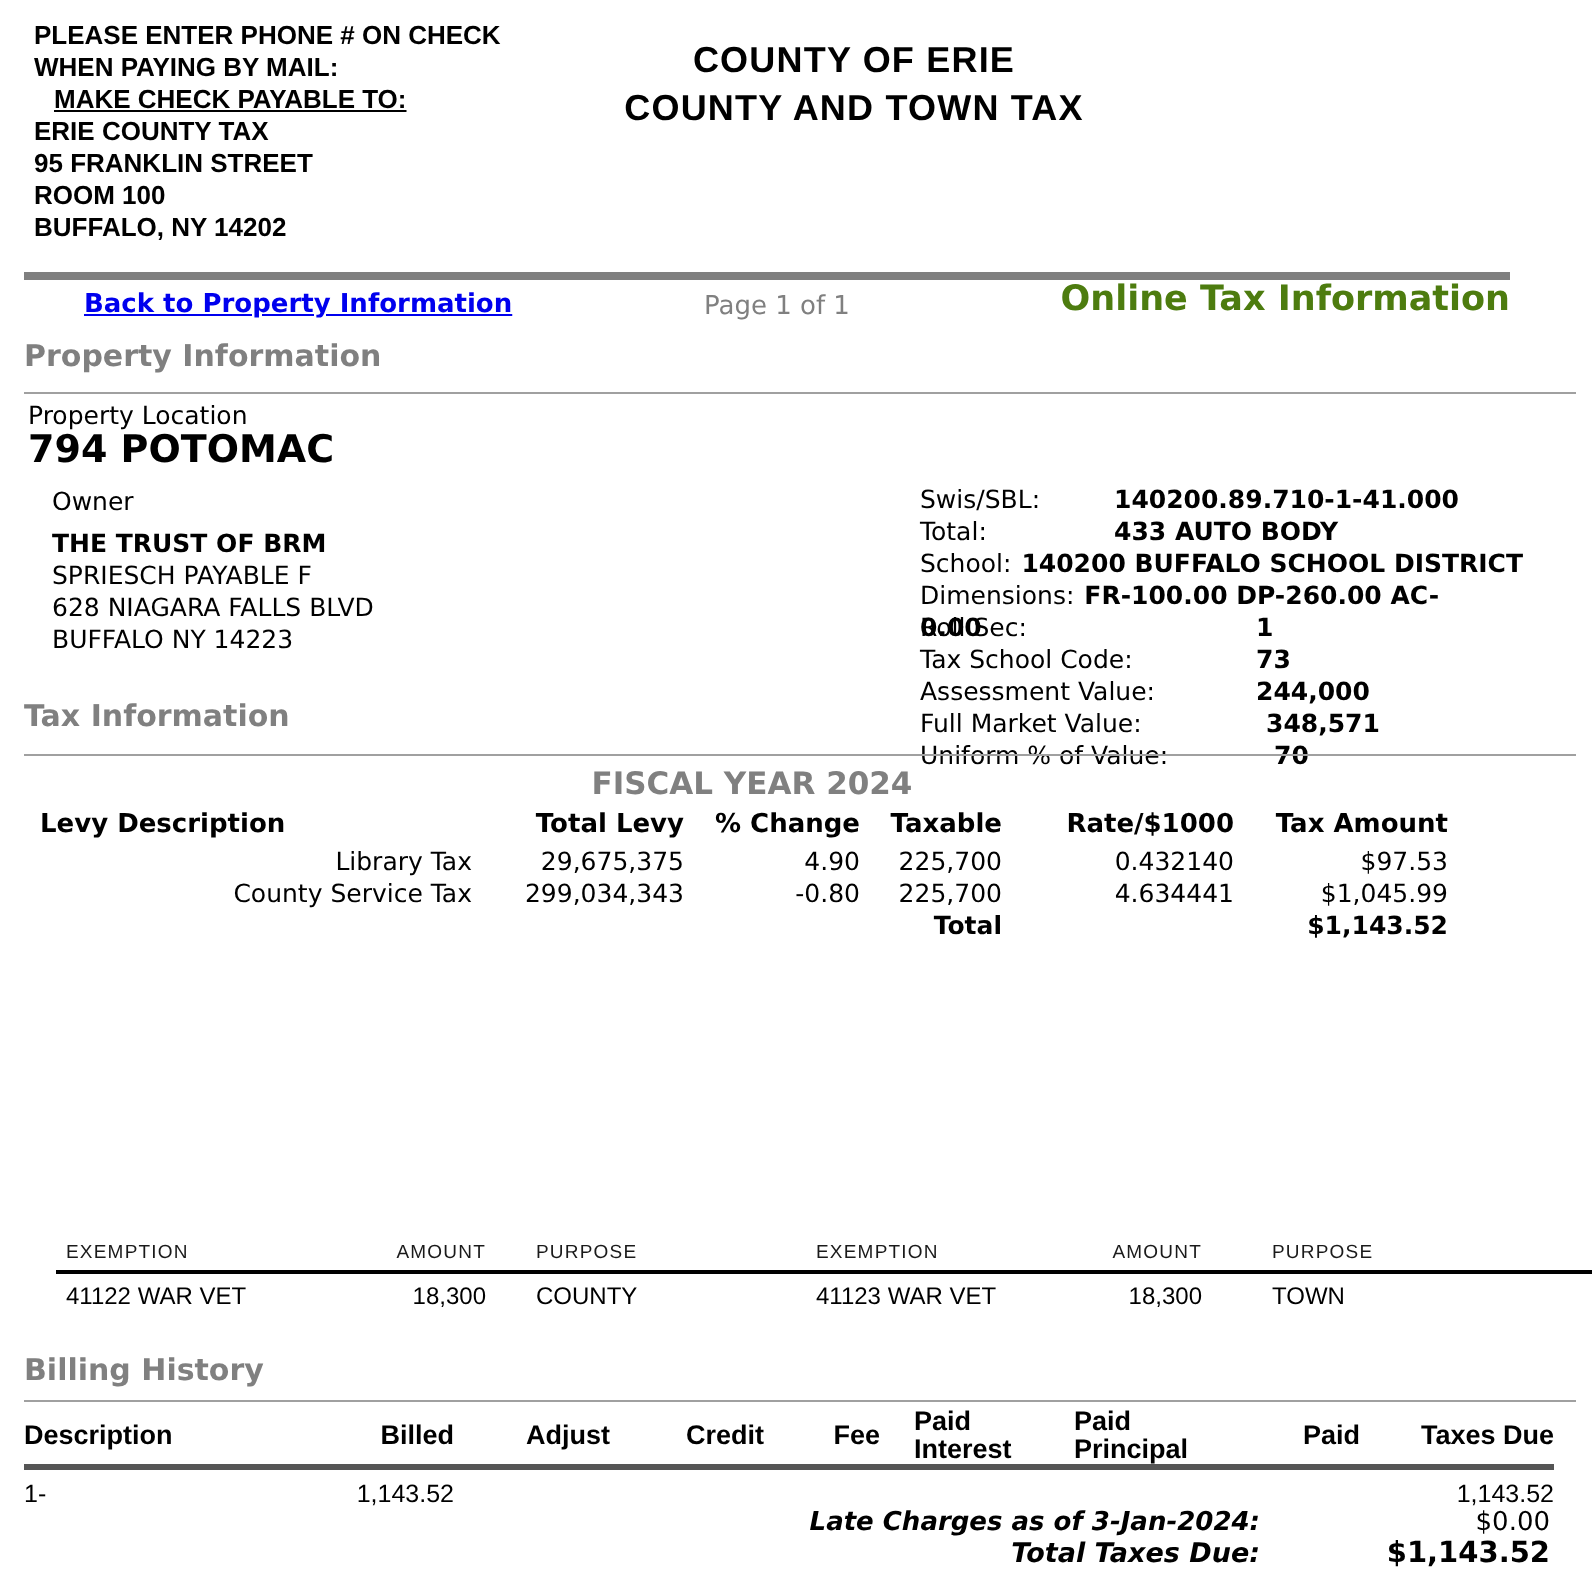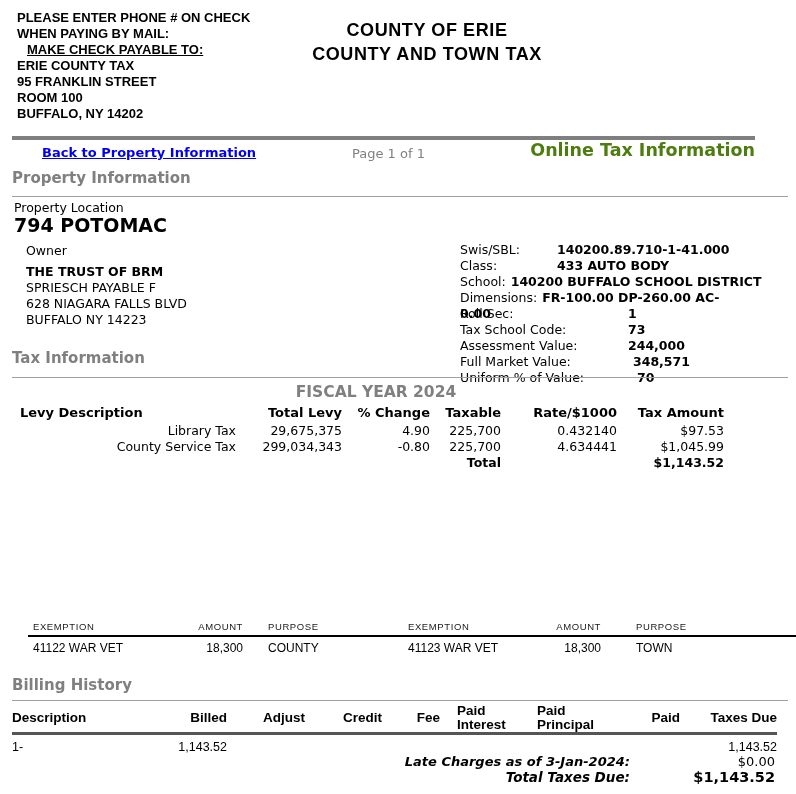--- a/index.html
+++ b/index.html
@@ -119,21 +119,21 @@
     <div class="owner-line">SPRIESCH PAYABLE F</div>
     <div class="owner-line">628 NIAGARA FALLS BLVD</div>
     <div class="owner-line">BUFFALO  NY 14223</div>
   </div>
 
   <div class="prop-right">
     <div class="detail-row">
       <span class="lbl lw-a">Swis/SBL:</span><span class="val">140200.89.710-1-41.000</span>
     </div>
     <div class="detail-row">
-      <span class="lbl lw-a">Class:</span><span class="val">433 AUTO BODY</span>
+      <span class="lbl lw-a">Total:</span><span class="val">433 AUTO BODY</span>
     </div>
     <div class="detail-row">
       <span class="inline-lbl">School:</span><span class="val">140200 BUFFALO SCHOOL DISTRICT</span>
     </div>
     <div class="detail-row">
       <span class="inline-lbl">Dimensions:</span><span class="val">FR-100.00 DP-260.00  AC-</span>
     </div>
     <div class="detail-row overlap">
       <span class="lbl lw-b">Roll Sec:</span><span class="val">1</span>
       <span class="ovl-dim">0.00</span>

